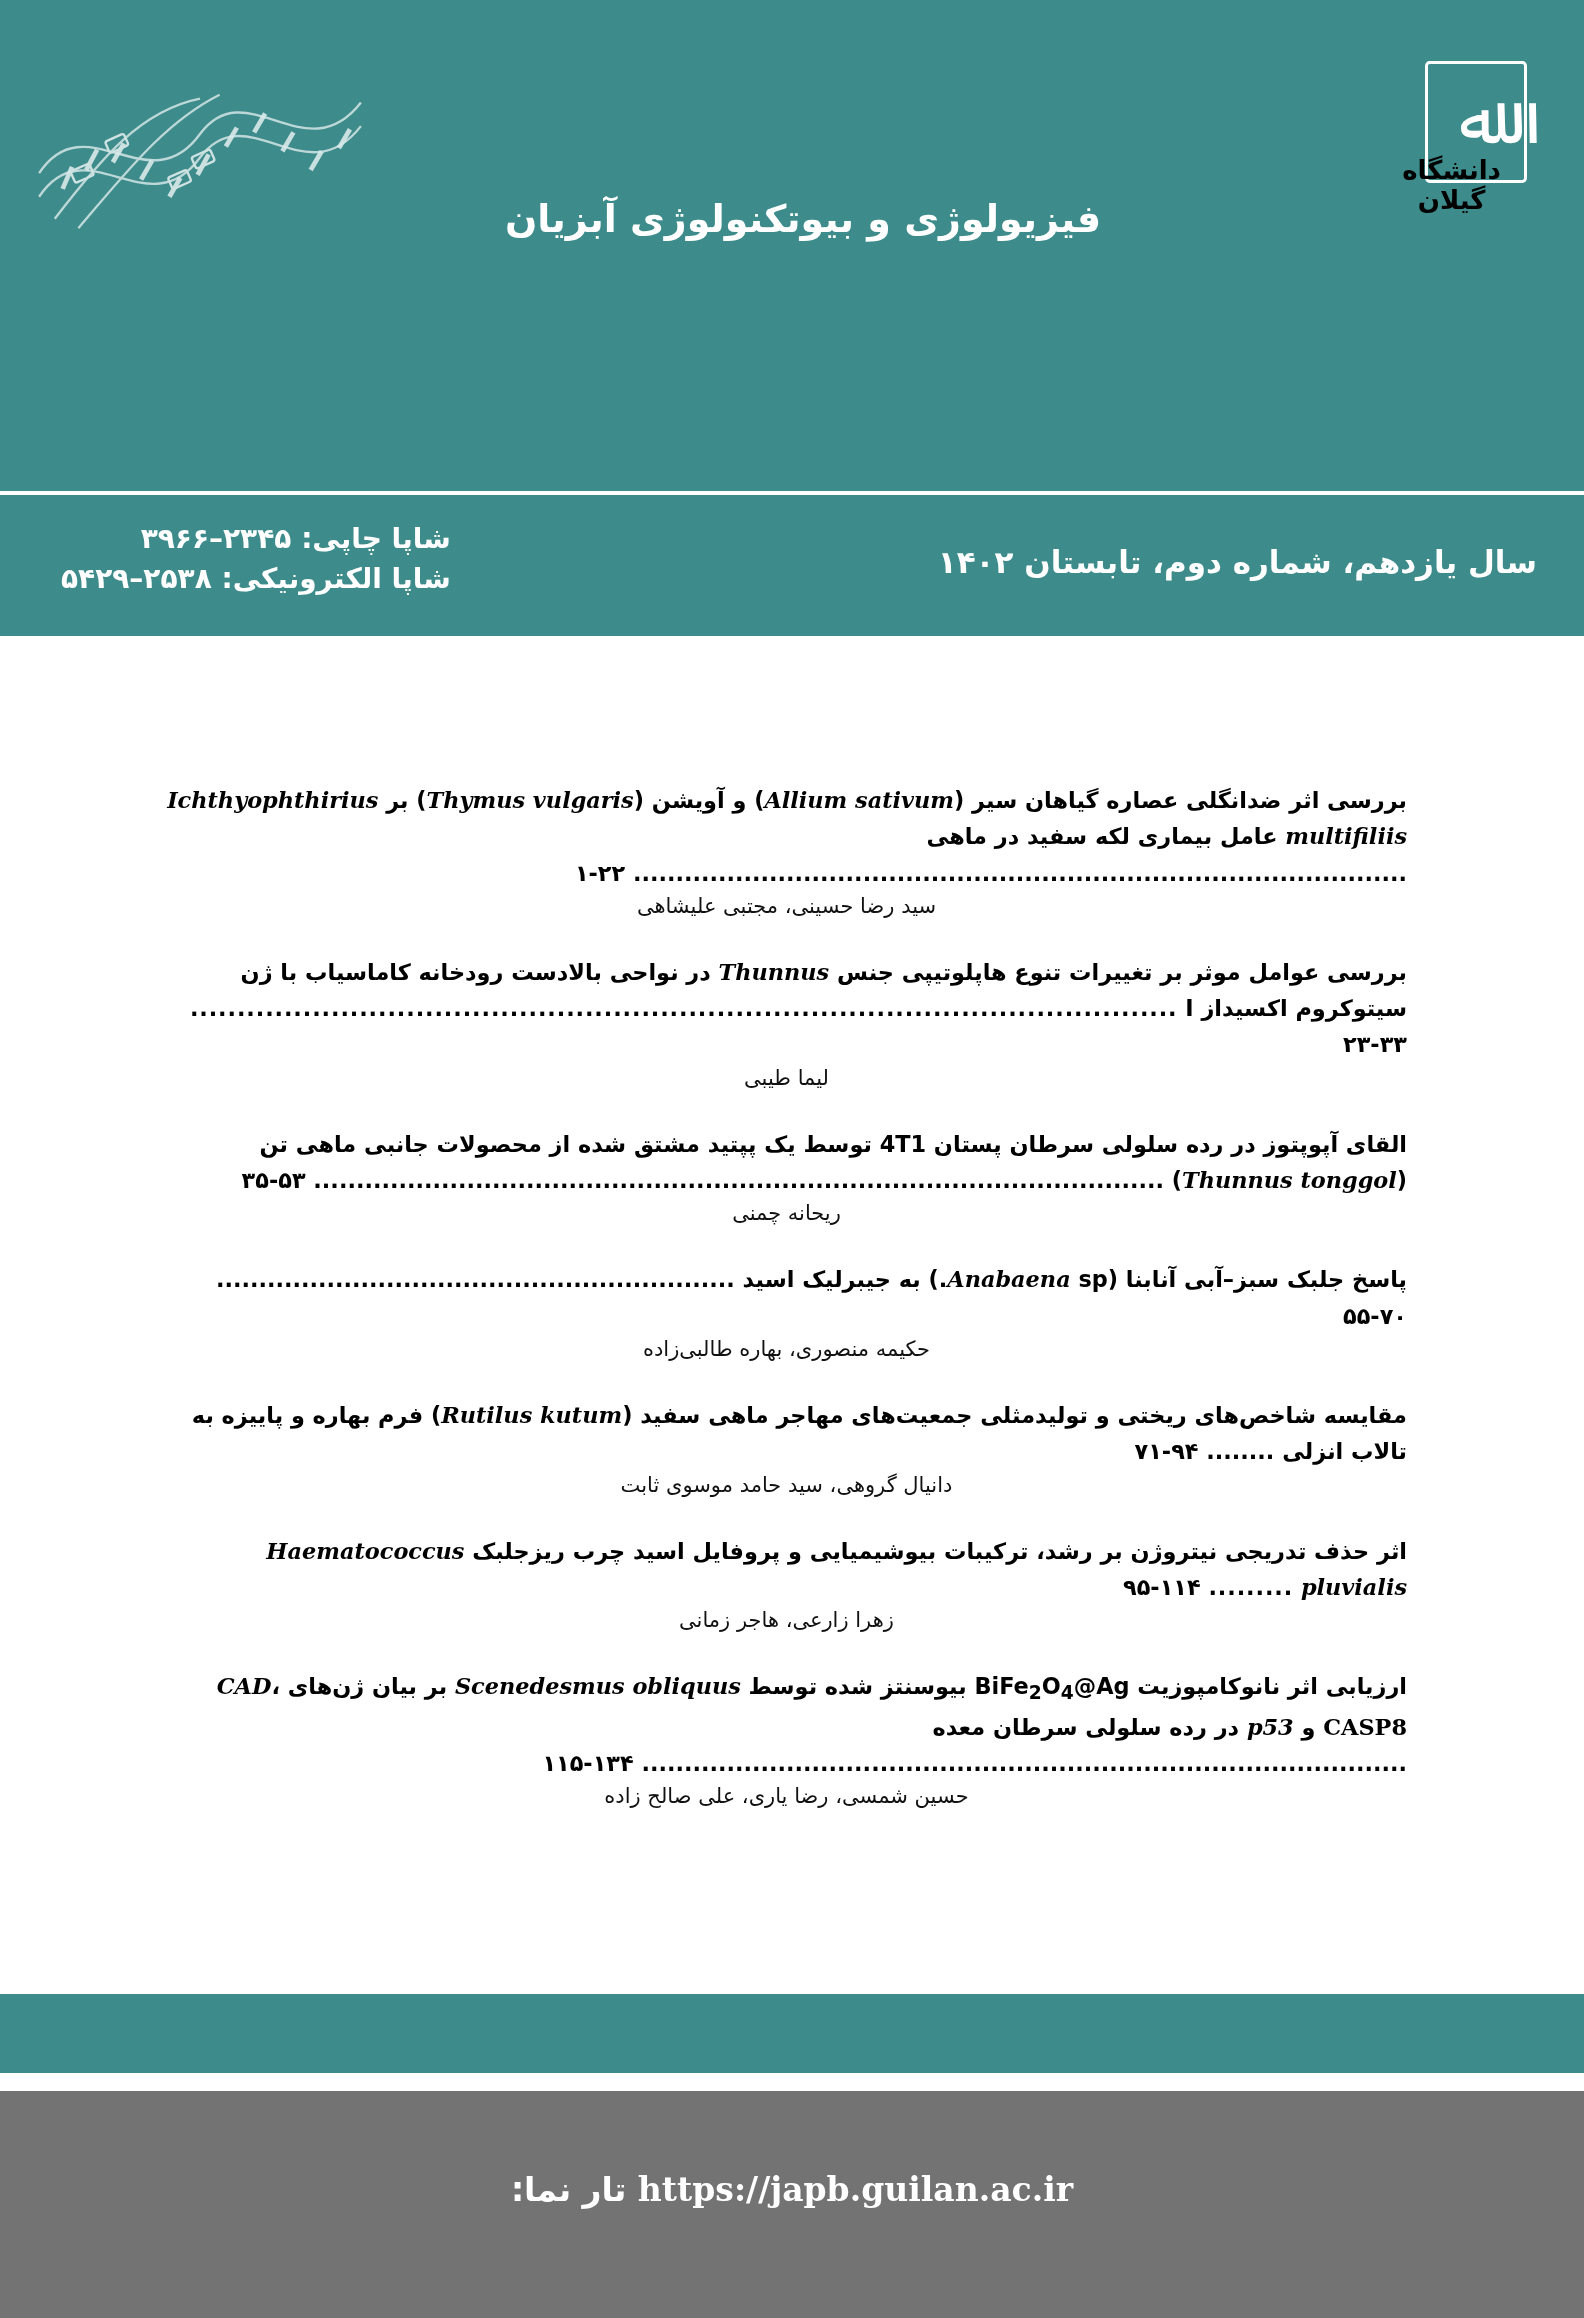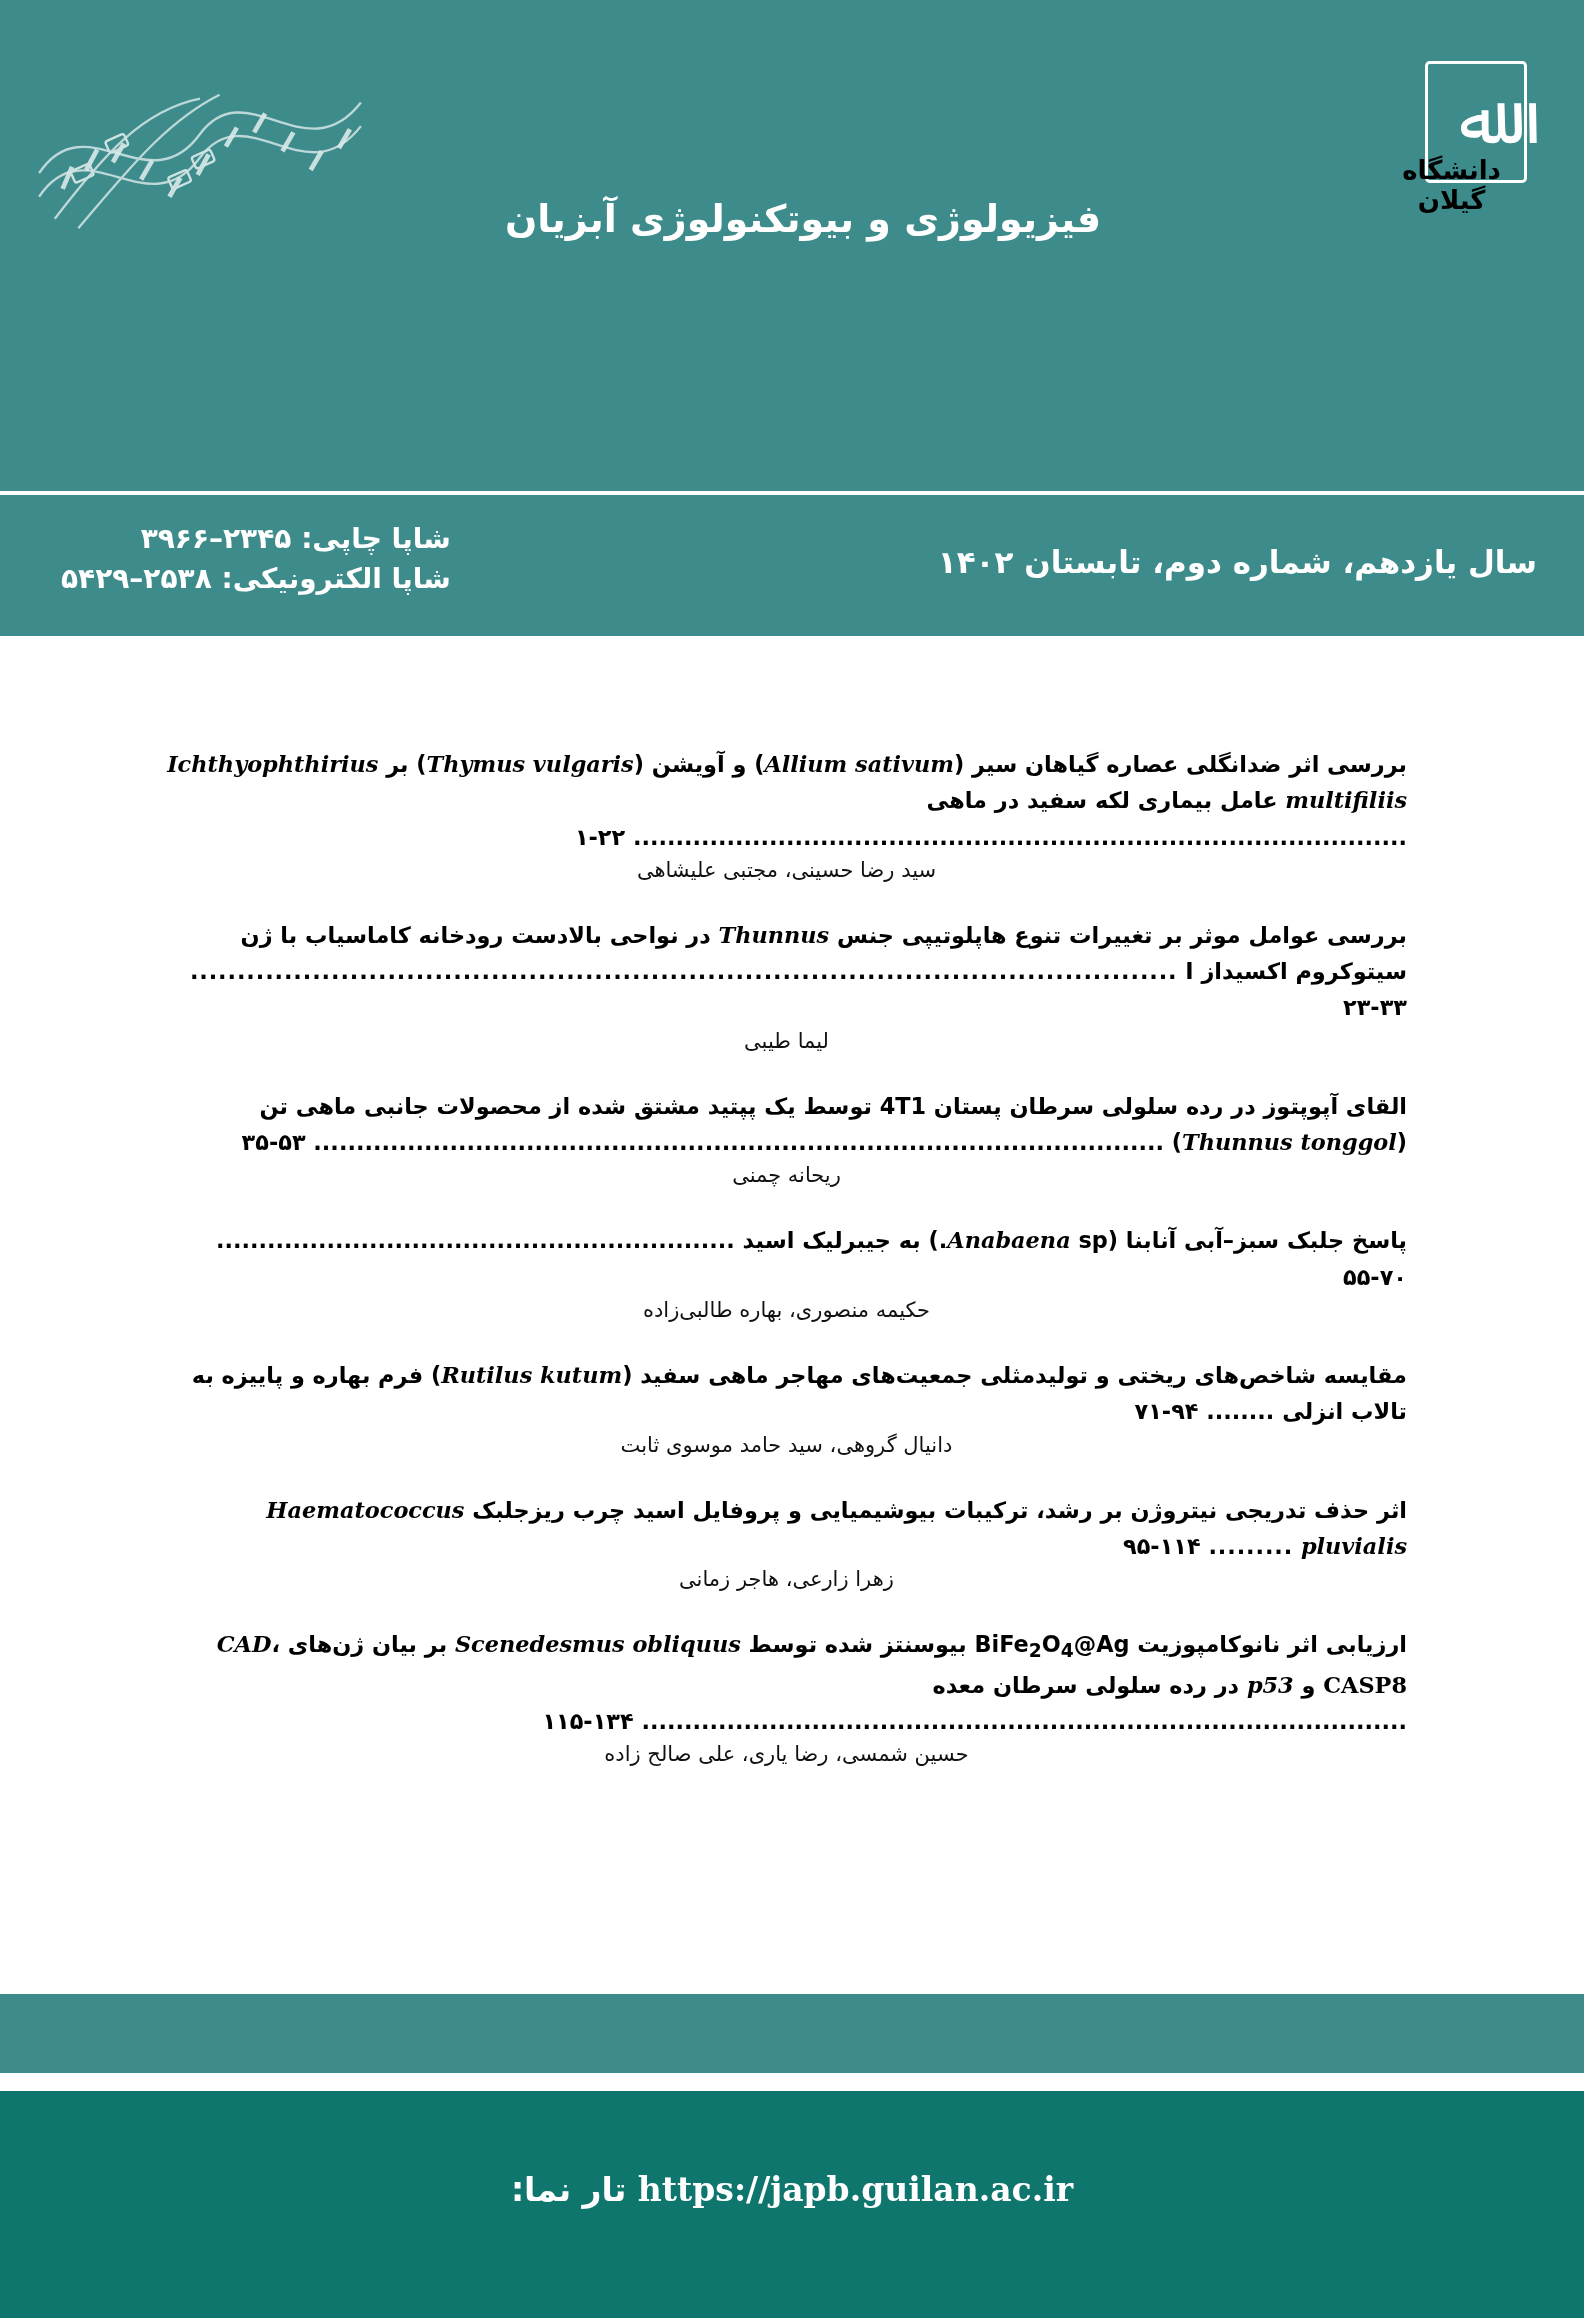--- a/index.html
+++ b/index.html
@@ -154,20 +154,21 @@
     margin-bottom: 35px;
     direction: rtl;
   }
   .entry-title {
     font-size: 22.4px;
     font-weight: bold;
     color: #000000;
     line-height: 1.62;
     text-align: right;
     direction: rtl;
+    margin-top: 36px;
   }
   .entry-title .lat {
     font-family: "DejaVu Serif", serif;
     font-style: italic;
     font-weight: bold;
   }
   .entry-title .lat-up {
     font-family: "DejaVu Serif", serif;
     font-style: normal;
     font-weight: bold;
@@ -198,21 +199,21 @@
     width: 1584px;
     height: 79px;
     background: #3d8b8b;
   }
   .footer {
     position: absolute;
     top: 2087px;
     left: 0;
     width: 1584px;
     height: 232px;
-    background: #0f766e;
+    background: #737373;
     border-top: 4.7px solid #ffffff;
     box-sizing: border-box;
   }
   .footer-text {
     position: absolute;
     top: 79px;
     right: 0;
     width: 1584px;
     text-align: center;
     color: #ffffff;

